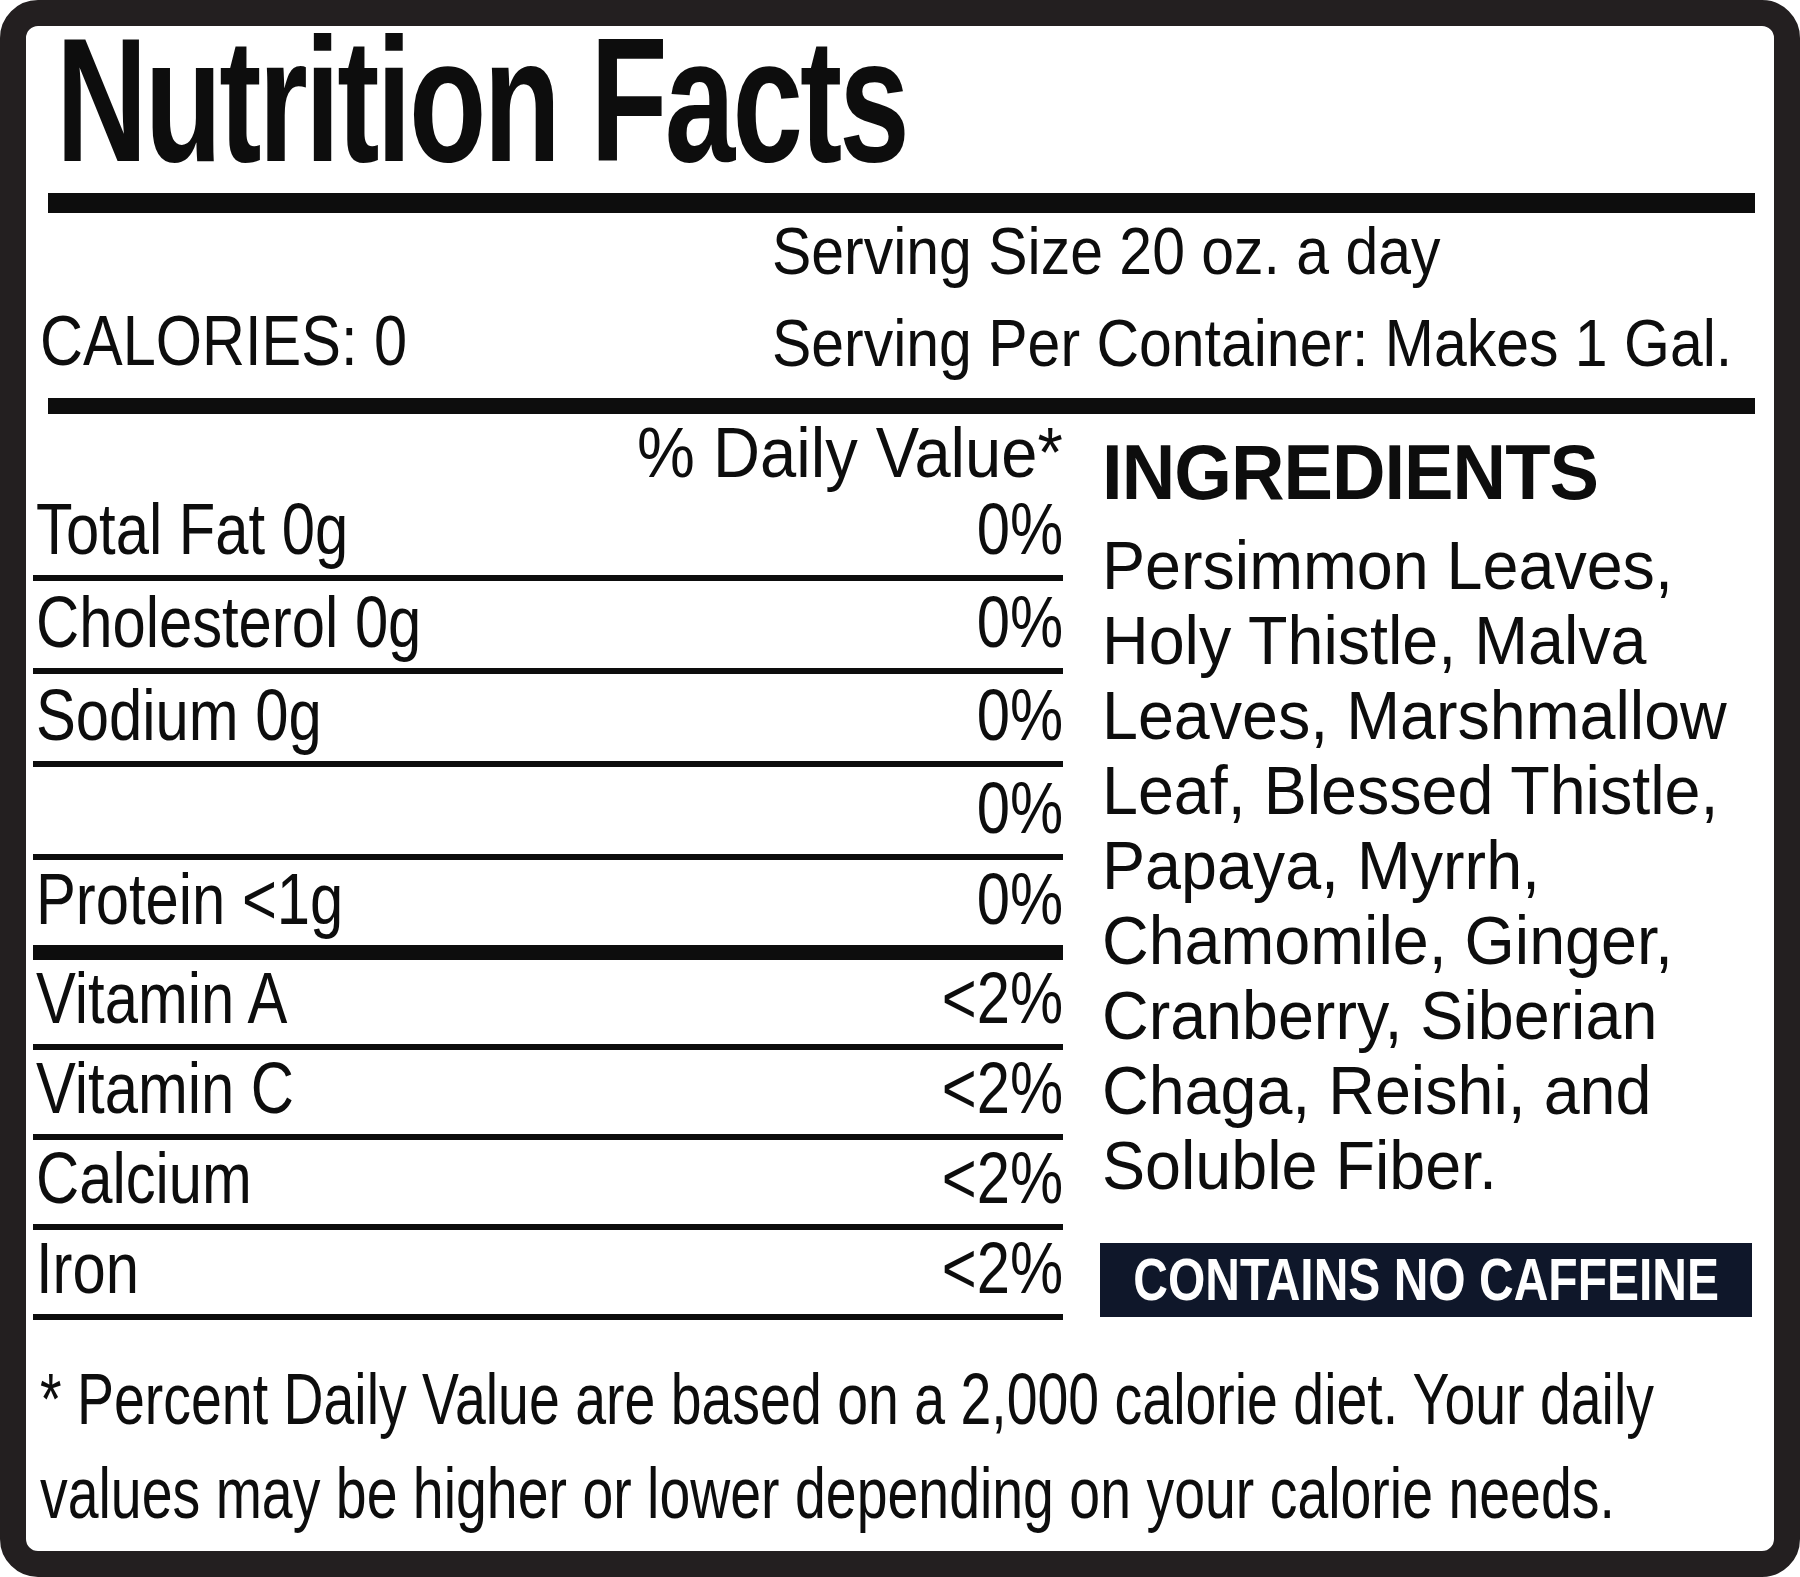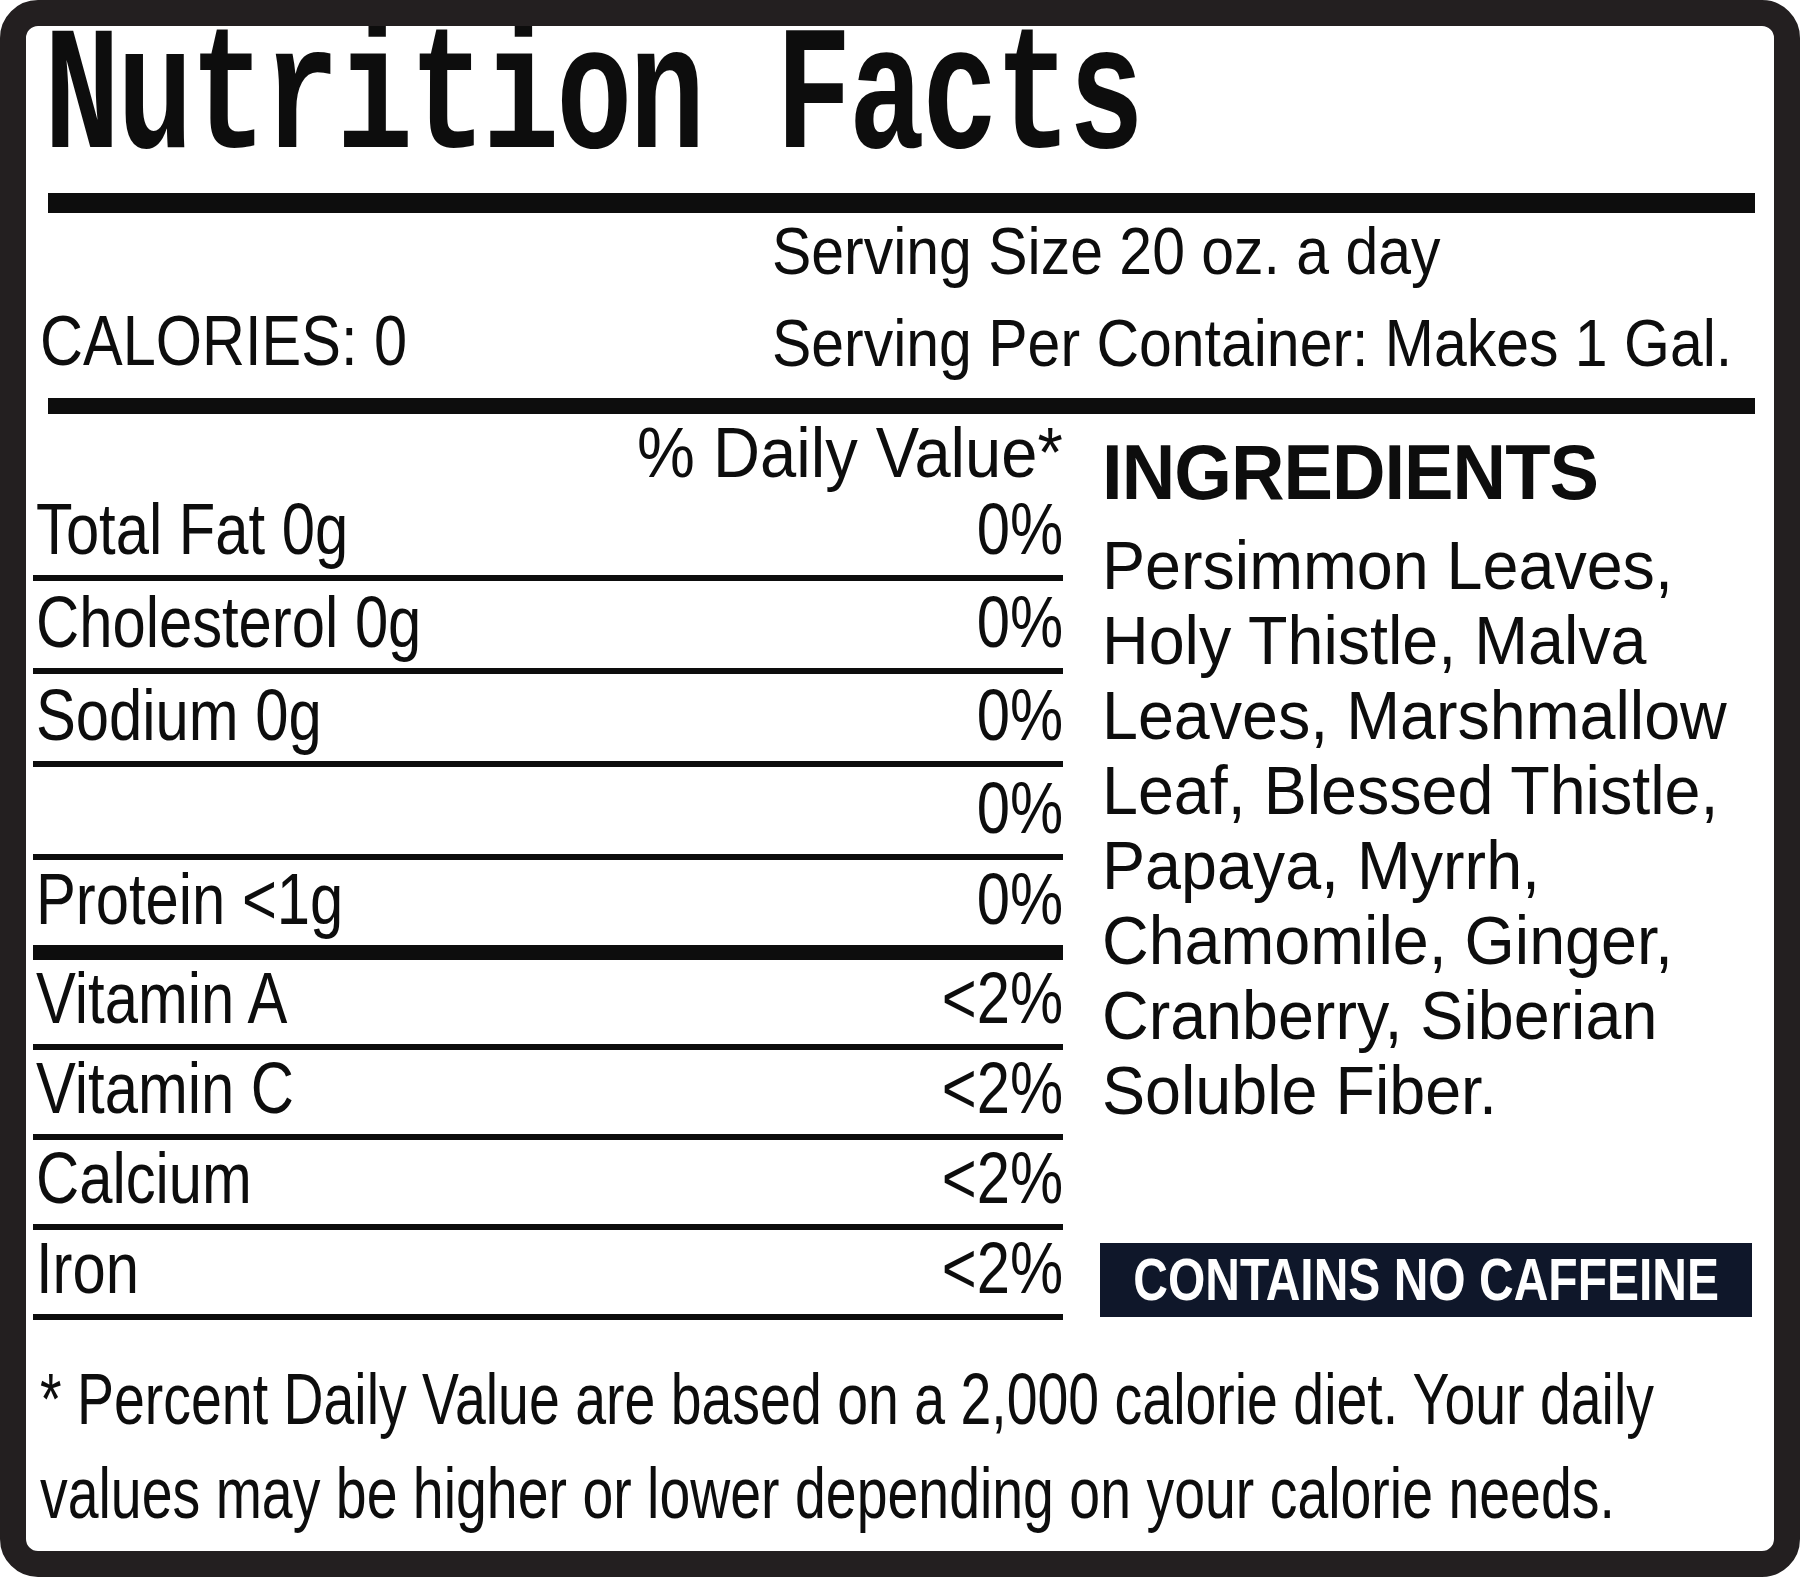--- a/index.html
+++ b/index.html
@@ -9,22 +9,22 @@
   }
   .frame {
     position:absolute; inset:0; border:26px solid #231f20; border-radius:38px;
     pointer-events:none; z-index:10; box-sizing:border-box;
   }
   
   .cx   { display:inline-block; white-space:nowrap; transform-origin:0 100%; }
   .cxr  { display:inline-block; white-space:nowrap; transform-origin:100% 100%; }
   .cxc  { display:inline-block; white-space:nowrap; transform-origin:50% 50%; }
 
-  .title { position:absolute; left:44px; top:8px; font-size:176px; font-weight:bold;
-           letter-spacing:-4px; line-height:1.05;font-family:Liberation Mono, monospace; }
+  .title { position:absolute; left:56px; top:8px; font-size:176px; font-weight:bold;
+           letter-spacing:-4px; line-height:1.05; }
   .title .cx { transform:scaleX(0.72); }
 
   .bar1 { position:absolute; left:48px; top:193px; width:1707px; height:20px; background:#0d0d0d; }
   .bar2 { position:absolute; left:48px; top:398px; width:1707px; height:16px; background:#0d0d0d; }
 
   .hdr-amount   { position:absolute; left:40px;  top:214px; font-size:70px; line-height:1; }
   .hdr-calories { position:absolute; left:40px;  top:306px; font-size:70px; line-height:1; }
   .hdr-serving1 { position:absolute; left:772px; top:217px; font-size:67px; line-height:1; }
   .hdr-serving2 { position:absolute; left:772px; top:309px; font-size:67px; line-height:1; }
   .hdr-amount .cx, .hdr-calories .cx { transform:scaleX(0.85); }
@@ -143,20 +143,21 @@
   <div class="ing-line"><span class="cx">Leaves, Marshmallow</span></div>
 
   <div class="ing-line"><span class="cx">Leaf, Blessed Thistle,</span></div>
 
   <div class="ing-line"><span class="cx">Papaya, Myrrh,</span></div>
 
   <div class="ing-line"><span class="cx">Chamomile, Ginger,</span></div>
 
   <div class="ing-line"><span class="cx">Cranberry, Siberian</span></div>
 
+  <div class="ing-line"><span class="cx">Chaga, Reishi, and</span></div>
 
   <div class="ing-line"><span class="cx">Soluble Fiber.</span></div>
 </div>
   </div>
 
   <div class="badge">
     <span class="badge-text cxc">CONTAINS NO CAFFEINE</span>
   </div>
 
   <div class="footnote" id="footnote">

